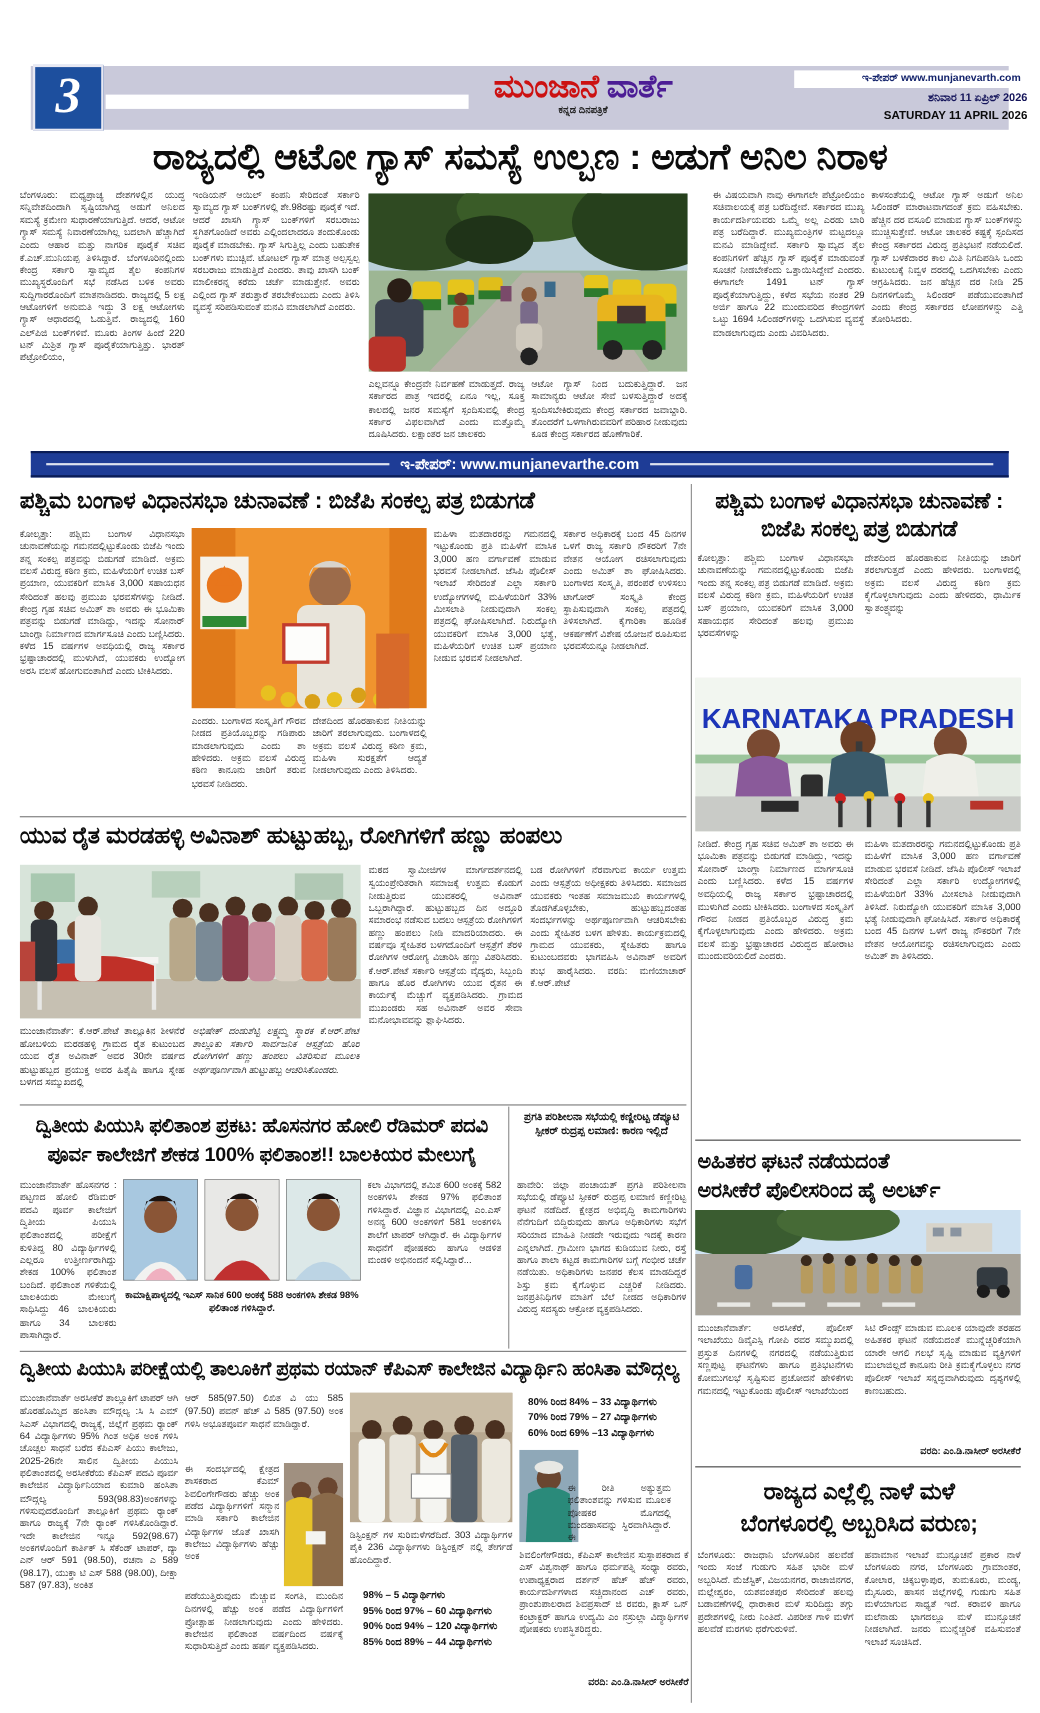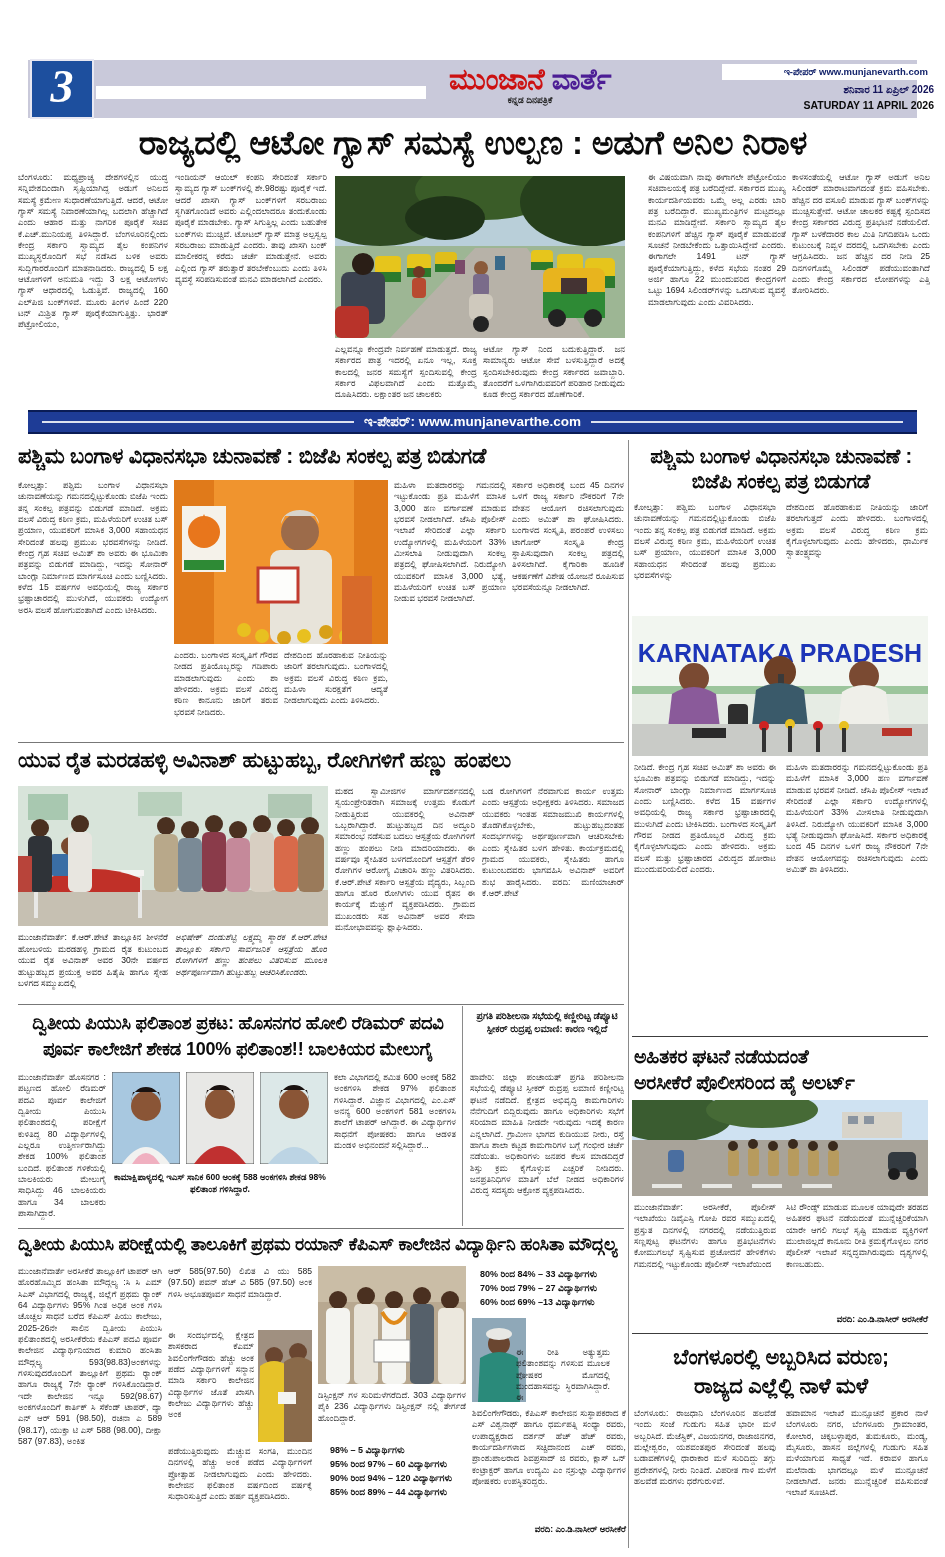--- a/index.html
+++ b/index.html
@@ -355,19 +355,19 @@
         <circle cx="280" cy="74" r="6" fill="#1c1c1c"></circle>
       <rect x="36" y="50" width="16" height="22" rx="4" fill="#4a6ea0"></rect>
     </svg>
   </div>
   <div class="t abs" style="left:634px;top:1202px;width:142px;height:126px;">ಮುಂಜಾನೆವಾರ್ತೆ: ಅರಸೀಕೆರೆ, ಪೊಲೀಸ್ ಇಲಾಖೆಯು ಡಿವೈಎಸ್ಪಿ ಗೋಪಿ ರವರ ಸಮ್ಮುಖದಲ್ಲಿ ಪ್ರಸ್ತುತ ದಿನಗಳಲ್ಲಿ ನಗರದಲ್ಲಿ ನಡೆಯುತ್ತಿರುವ ಸಣ್ಣಪುಟ್ಟ ಘಟನೆಗಳು ಹಾಗೂ ಪ್ರತಿಭಟನೆಗಳು ಕೋಮುಗಲಭೆ ಸೃಷ್ಟಿಸುವ ಪ್ರಚೋದನೆ ಹೇಳಿಕೆಗಳು ಗಮನದಲ್ಲಿ ಇಟ್ಟುಕೊಂಡು ಪೊಲೀಸ್ ಇಲಾಖೆಯಿಂದ</div>
   <div class="t abs" style="left:786px;top:1202px;width:142px;height:112px;">ಸಿಟಿ ರೌಂಡ್ಸ್ ಮಾಡುವ ಮೂಲಕ ಯಾವುದೇ ತರಹದ ಅಹಿತಕರ ಘಟನೆ ನಡೆಯದಂತೆ ಮುನ್ನೆಚ್ಚರಿಕೆಯಾಗಿ ಯಾರೇ ಆಗಲಿ ಗಲಭೆ ಸೃಷ್ಟಿ ಮಾಡುವ ವ್ಯಕ್ತಿಗಳಿಗೆ ಮುಲಾಜಿಲ್ಲದೆ ಕಾನೂನು ರೀತಿ ಕ್ರಮಕೈಗೊಳ್ಳಲು ನಗರ ಪೊಲೀಸ್ ಇಲಾಖೆ ಸನ್ನದ್ಧವಾಗಿರುವುದು ದೃಶ್ಯಗಳಲ್ಲಿ ಕಾಣಬಹುದು.</div>
   <div class="byline abs" style="left:786px;top:1314px;width:142px;">ವರದಿ: ಎಂ.ಡಿ.ನಾಸೀರ್ ಅರಸೀಕೆರೆ</div>
   <div class="rule-h abs" style="left:632px;top:1333px;width:296px;"></div>
 
   <div class="hl abs" style="left:634px;top:1342px;width:294px;font-size:21px;text-align:center;line-height:1.4;">
+    <div>ರಾಜ್ಯದ ಎಲ್ಲೆಲ್ಲಿ ನಾಳೆ ಮಳೆ</div>
     <div>ಬೆಂಗಳೂರಲ್ಲಿ ಅಬ್ಬರಿಸಿದ ವರುಣ;</div>
-    <div>ರಾಜ್ಯದ ಎಲ್ಲೆಲ್ಲಿ ನಾಳೆ ಮಳೆ</div>
   </div>
   <div class="t abs" style="left:634px;top:1408px;width:142px;height:136px;">ಬೆಂಗಳೂರು: ರಾಜಧಾನಿ ಬೆಂಗಳೂರಿನ ಹಲವೆಡೆ ಇಂದು ಸಂಜೆ ಗುಡುಗು ಸಹಿತ ಭಾರೀ ಮಳೆ ಅಬ್ಬರಿಸಿದೆ. ಮೆಜೆಸ್ಟಿಕ್, ವಿಜಯನಗರ, ರಾಜಾಜಿನಗರ, ಮಲ್ಲೇಶ್ವರಂ, ಯಶವಂತಪುರ ಸೇರಿದಂತೆ ಹಲವು ಬಡಾವಣೆಗಳಲ್ಲಿ ಧಾರಾಕಾರ ಮಳೆ ಸುರಿದಿದ್ದು ತಗ್ಗು ಪ್ರದೇಶಗಳಲ್ಲಿ ನೀರು ನಿಂತಿದೆ. ವಿಪರೀತ ಗಾಳಿ ಮಳೆಗೆ ಹಲವೆಡೆ ಮರಗಳು ಧರೆಗುರುಳಿವೆ.</div>
   <div class="t abs" style="left:786px;top:1408px;width:142px;height:136px;">ಹವಾಮಾನ ಇಲಾಖೆ ಮುನ್ಸೂಚನೆ ಪ್ರಕಾರ ನಾಳೆ ಬೆಂಗಳೂರು ನಗರ, ಬೆಂಗಳೂರು ಗ್ರಾಮಾಂತರ, ಕೋಲಾರ, ಚಿಕ್ಕಬಳ್ಳಾಪುರ, ತುಮಕೂರು, ಮಂಡ್ಯ, ಮೈಸೂರು, ಹಾಸನ ಜಿಲ್ಲೆಗಳಲ್ಲಿ ಗುಡುಗು ಸಹಿತ ಮಳೆಯಾಗುವ ಸಾಧ್ಯತೆ ಇದೆ. ಕರಾವಳಿ ಹಾಗೂ ಮಲೆನಾಡು ಭಾಗದಲ್ಲೂ ಮಳೆ ಮುನ್ಸೂಚನೆ ನೀಡಲಾಗಿದೆ. ಜನರು ಮುನ್ನೆಚ್ಚರಿಕೆ ವಹಿಸುವಂತೆ ಇಲಾಖೆ ಸೂಚಿಸಿದೆ.</div>
 
 </div>
 
 </body></html>

